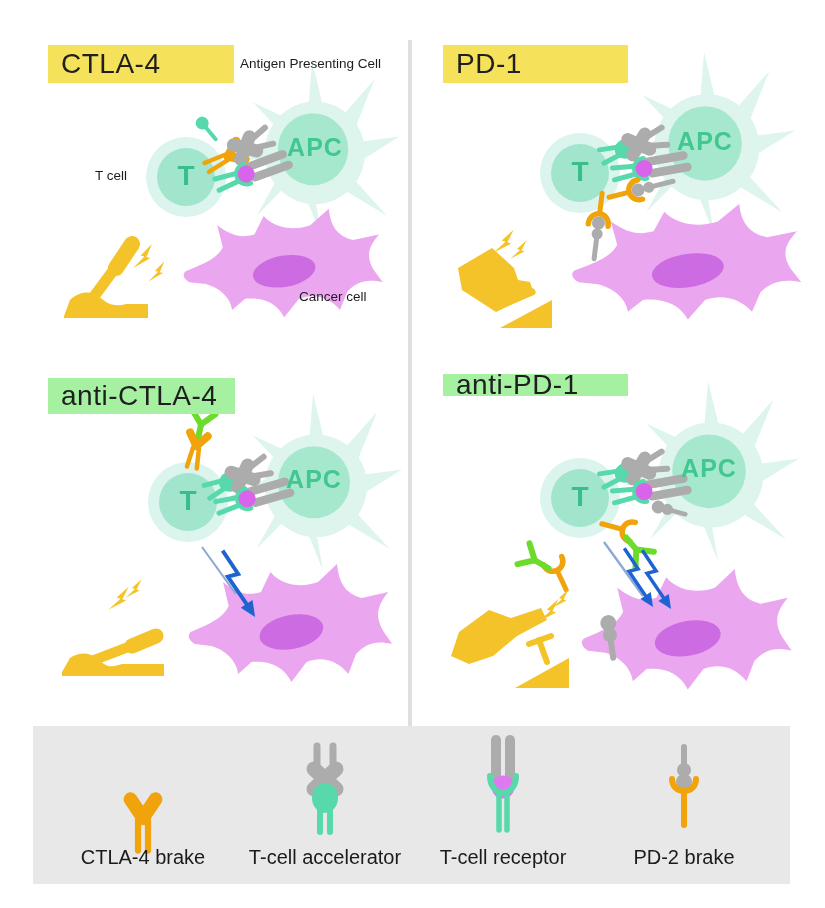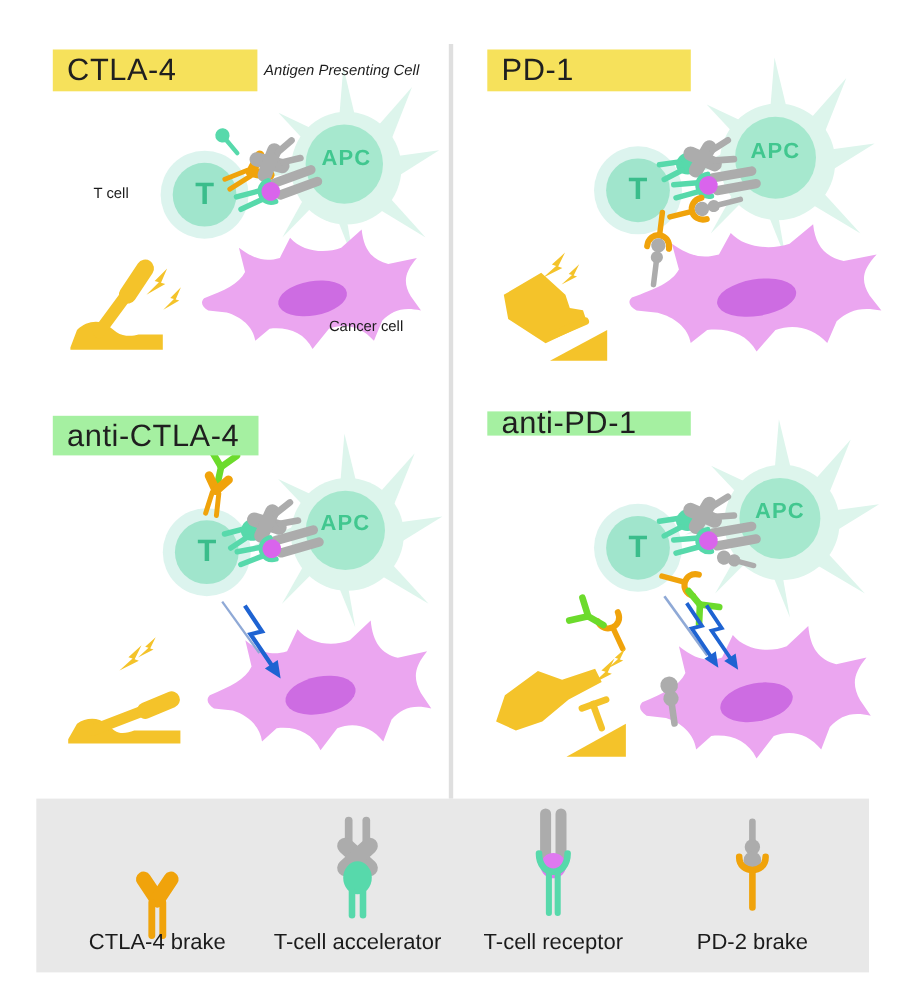--- a/index.html
+++ b/index.html
@@ -6,21 +6,21 @@
   .stage{position:relative;width:825px;height:908px;background:#ffffff;
          font-family:"Liberation Sans",sans-serif;overflow:hidden;}
   .abs{position:absolute;}
   .divider{background:#dfdfdf;}
   .title-box{display:flex;align-items:center;padding-left:13px;
              font-size:28px;color:#1f1f1f;letter-spacing:.5px;}
   .title-yellow{background:#f6e15b;}
   .title-green{background:#a5f0a1;}
   .small-label{font-size:13.5px;color:#1c1c1c;}
   .cell-letter{font-weight:bold;text-align:center;}
-  .apc-letter{font-size:20px;color:#41c78f;letter-spacing:1px;}
+  .apc-letter{font-size:25px;color:#41c78f;letter-spacing:1px;}
   .t-letter{font-size:28px;color:#3abd8b;}
   .legend-band{background:#e8e8e8;}
   .legend-label{font-size:20px;color:#1b1b1b;text-align:center;}
   svg.scene{position:absolute;left:0;top:0;}
 </style>
 </head>
 <body>
 
 <div class="stage">
 
@@ -289,22 +289,22 @@
   <div class="abs title-box title-yellow" style="left:443px;top:45px;width:172px;height:38px;">
     <span>PD-1</span>
   </div>
   <div class="abs title-box title-green" style="left:48px;top:378px;width:174px;height:36px;">
     <span>anti-CTLA-4</span>
   </div>
   <div class="abs title-box title-green" style="left:443px;top:374px;width:172px;height:22px;">
     <span>anti-PD-1</span>
   </div>
 
-  <div class="abs small-label" style="left:240px;top:56px;width:150px;font-style:italic;">Antigen Presenting Cell</div>
-  <div class="abs small-label" style="left:85px;top:168px;width:52px;text-align:left;">T cell</div>
+  <div class="abs small-label" style="left:240px;top:56px;width:150px;">Antigen Presenting Cell</div>
+  <div class="abs small-label" style="left:85px;top:168px;width:52px;text-align:center;">T cell</div>
   <div class="abs small-label" style="left:299px;top:289px;width:80px;">Cancer cell</div>
 
   <div class="abs cell-letter apc-letter" style="left:283px;top:133px;width:64px;">APC</div>
   <div class="abs cell-letter t-letter" style="left:171px;top:160px;width:30px;">T</div>
   <div class="abs cell-letter apc-letter" style="left:673px;top:127px;width:64px;">APC</div>
   <div class="abs cell-letter t-letter" style="left:565px;top:156px;width:30px;">T</div>
   <div class="abs cell-letter apc-letter" style="left:282px;top:465px;width:64px;">APC</div>
   <div class="abs cell-letter t-letter" style="left:173px;top:485px;width:30px;">T</div>
   <div class="abs cell-letter apc-letter" style="left:677px;top:454px;width:64px;">APC</div>
   <div class="abs cell-letter t-letter" style="left:565px;top:481px;width:30px;">T</div>

